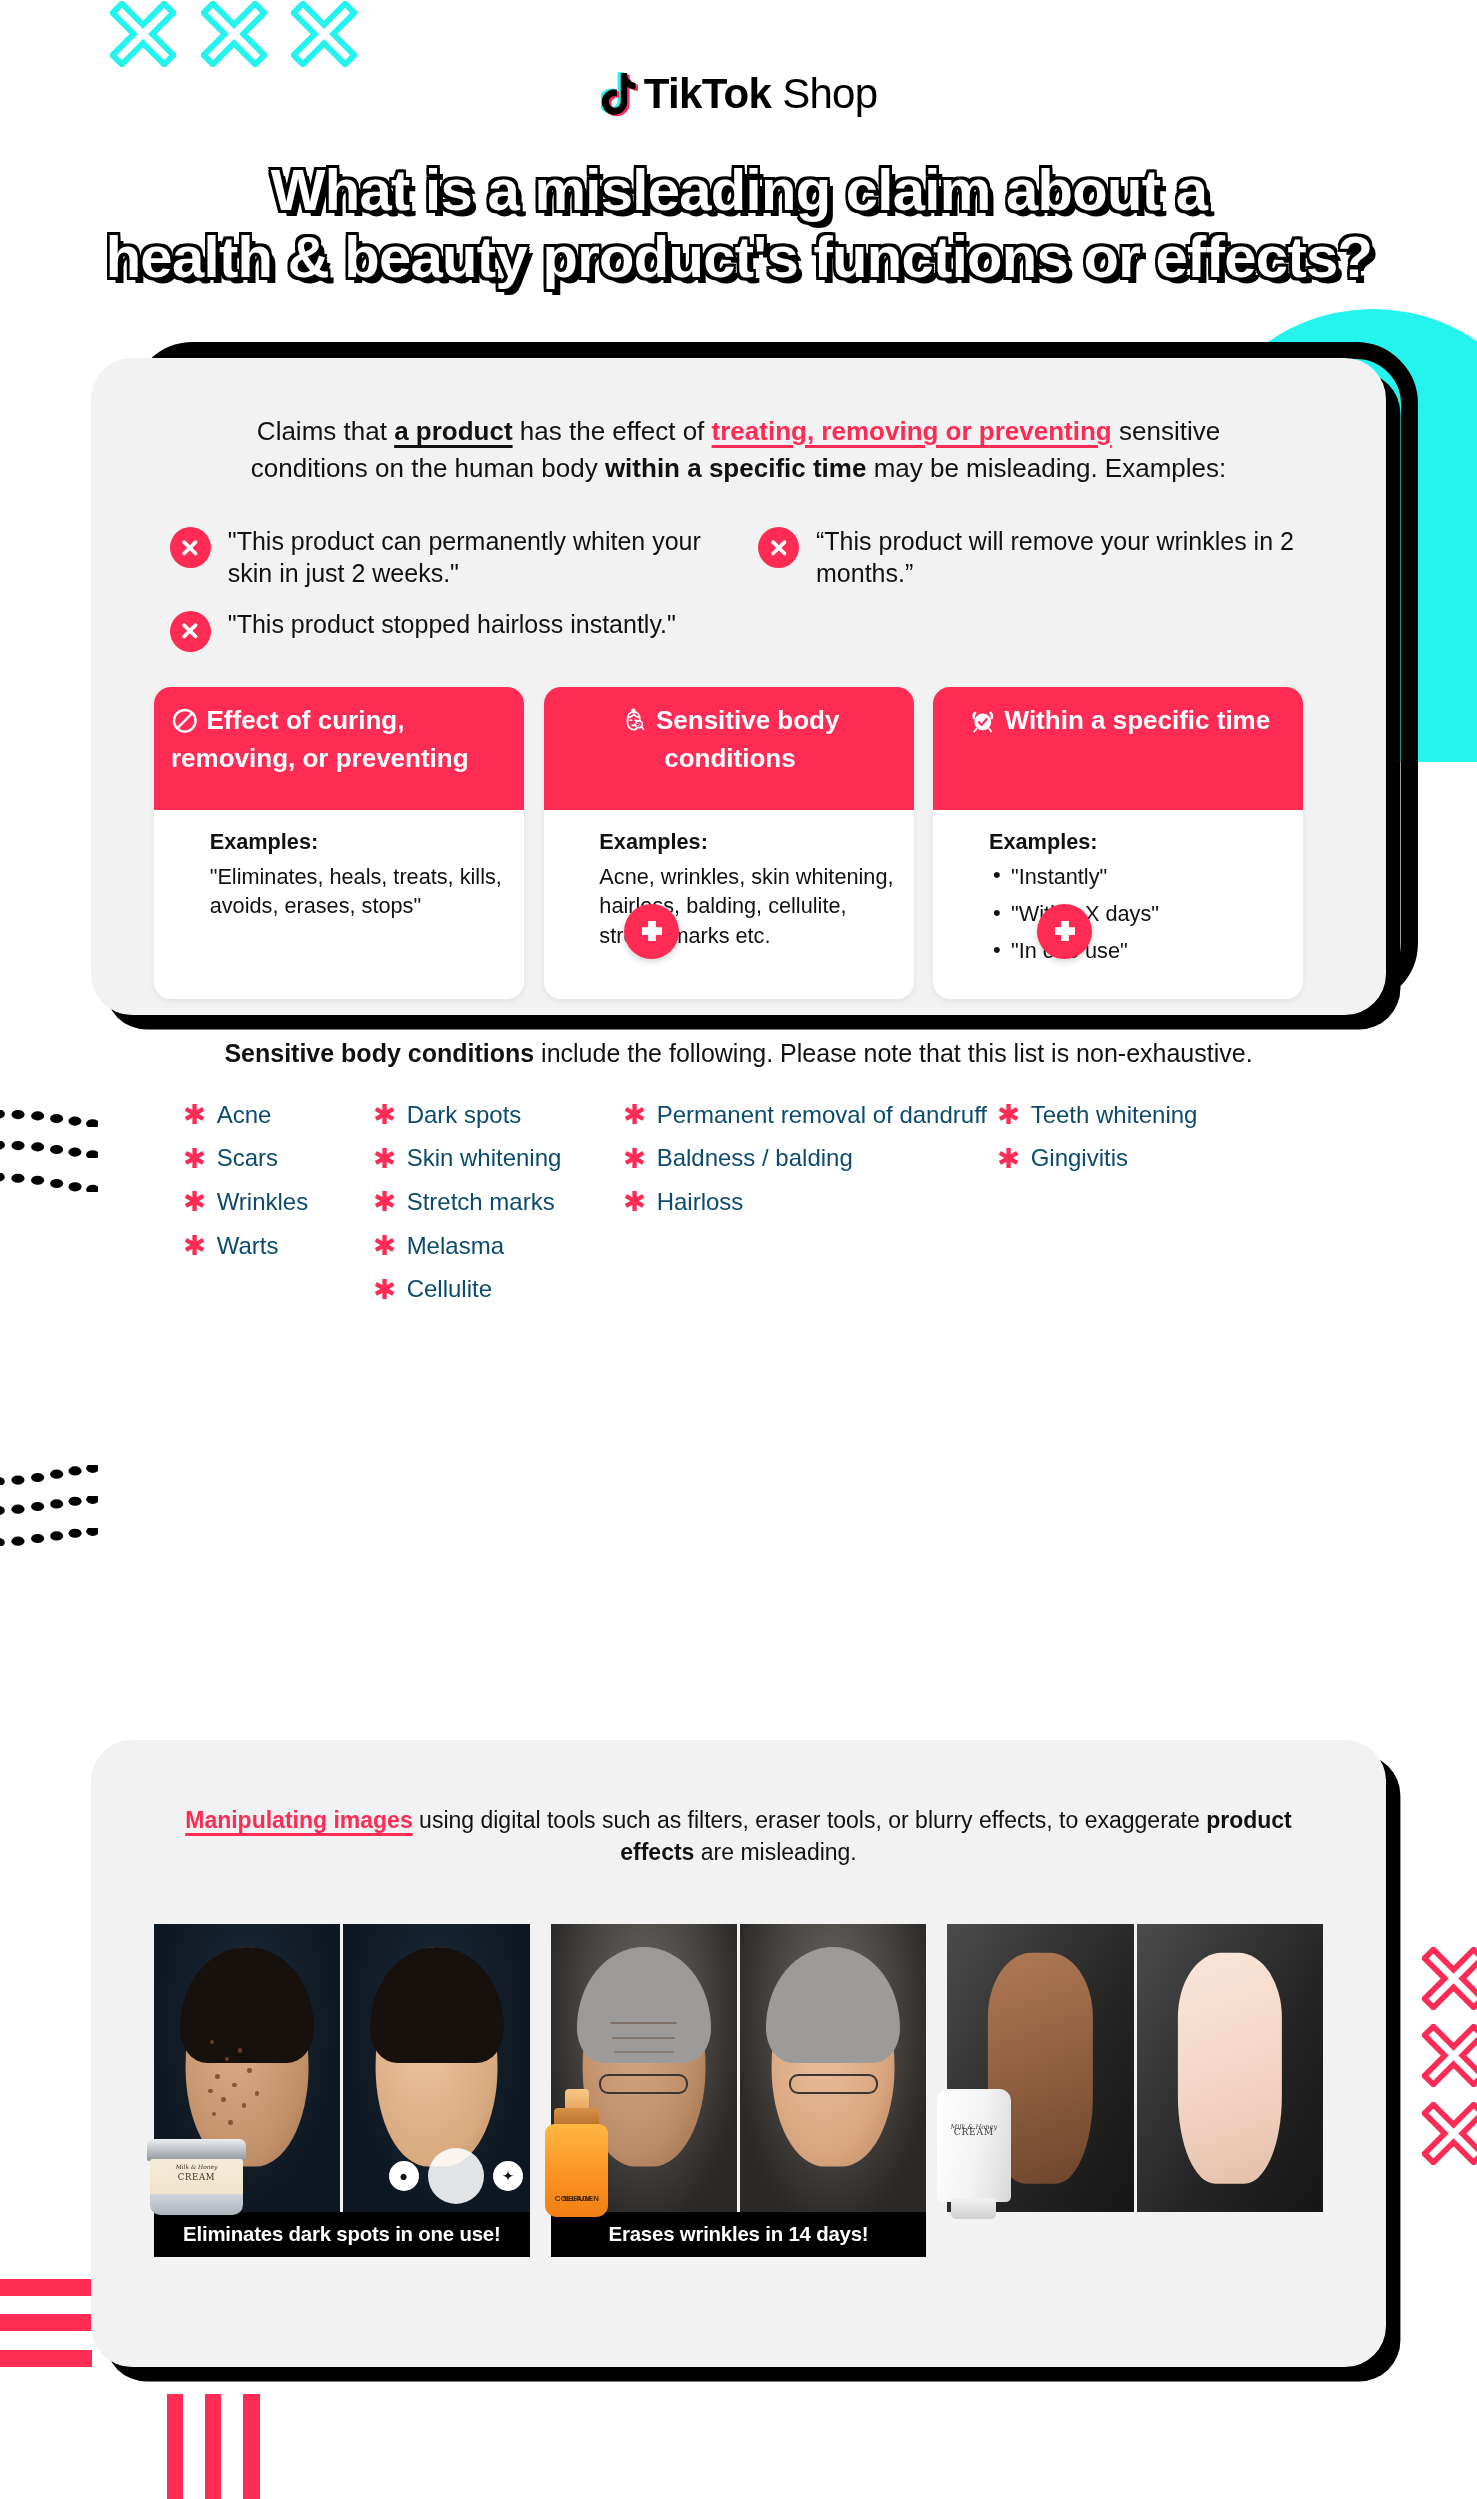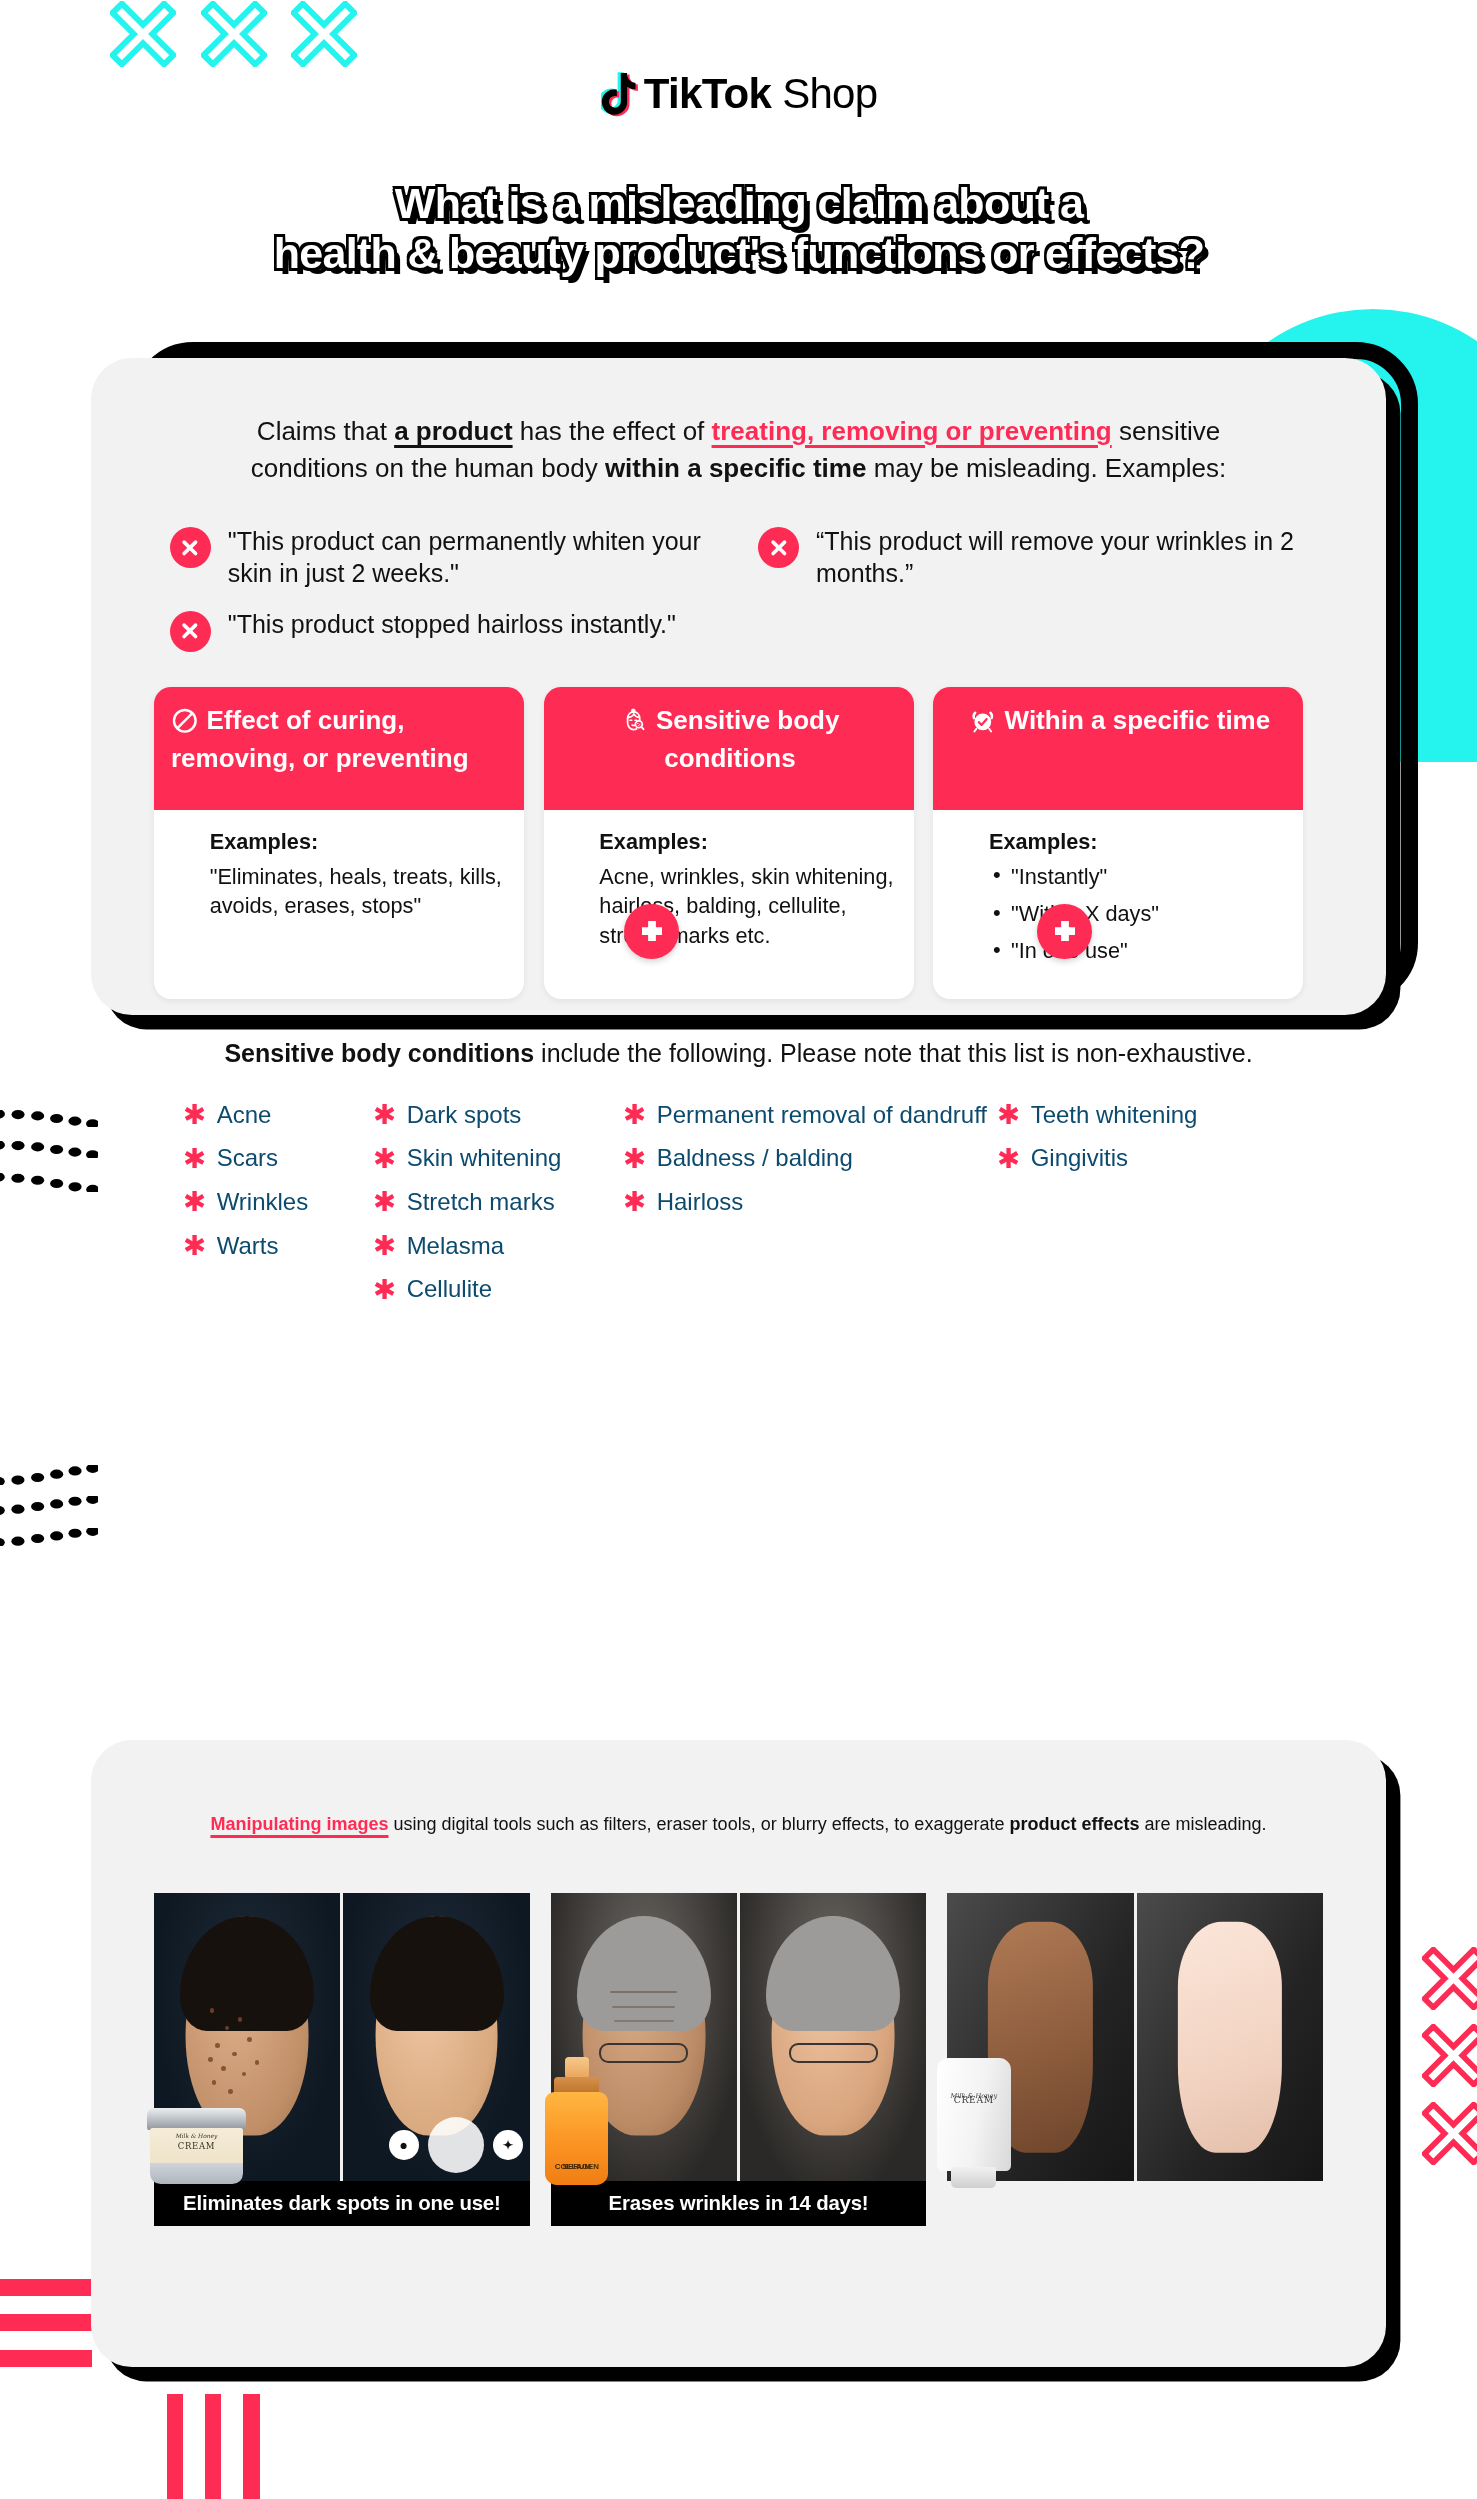--- a/index.html
+++ b/index.html
@@ -74,23 +74,23 @@
     z-index: 5;
   }
   .logo-note { width: 38px; height: 51px; margin-right: 5.3px; }
   .logo-text {
     font-size: 42px; font-weight: 700; letter-spacing: -0.7px;
     color: #000;
   }
   .logo-text .shop { font-weight: 400; }
 
   .headline {
-    position: absolute; left: 0; right: 0; top: 179px;
+    position: absolute; left: 0; right: 0; top: 156px;
     text-align: center; z-index: 5;
-    font-size: 43px; font-weight: 800; line-height: 1.16;
+    font-size: 58px; font-weight: 800; line-height: 1.16;
     color: #ffffff; letter-spacing: -0.7px;
     -webkit-text-stroke: 0px;
     text-shadow:
       -2.6px -2.6px 0 #000, 2.6px -2.6px 0 #000, -2.6px 2.6px 0 #000, 2.6px 2.6px 0 #000,
       0px -2.6px 0 #000, 0px 2.6px 0 #000, -2.6px 0px 0 #000, 2.6px 0px 0 #000,
       5.9px 5.9px 0 #000;
     padding: 0 39px;
   }
 
   
@@ -198,22 +198,22 @@
   }
   .cond-item { display: flex; align-items: flex-start; gap: 10.5px; margin-bottom: 14.4px; }
   .cond-star { color: #fe2c55; font-size: 27.6px; line-height: 1; flex: 0 0 auto; margin-top: 1.3px; font-weight: 500; }
   .cond-label { font-size: 24px; line-height: 1.22; color: #0c4a6e; }
 
   
   .panel-2 { left: 91px; top: 1740px; width: 1295px; height: 627px; }
   .panel-2-inner { padding: 60px 63px 0 63px; }
 
   .manip {
-    text-align: center; font-size: 18px; line-height: 1.4; color: #111;
-    max-width: 1195px; margin: 12px auto;
+    text-align: center; font-size: 23px; line-height: 1.4; color: #111;
+    max-width: 1195px; margin: 4px auto;
   }
 
   .shots { margin-top: 56px; display: flex; gap: 21px; justify-content: center; }
   .shot { width: 384px; position: relative; }
   .shot-pair { display: flex; gap: 3.3px; height: 288px; position: relative; }
   .half { flex: 1 1 0; position: relative; overflow: hidden; }
   .shot-caption {
     background: #000000; color: #ffffff;
     font-size: 20.4px; font-weight: 700;
     padding: 11px 5.3px; text-align: center;

